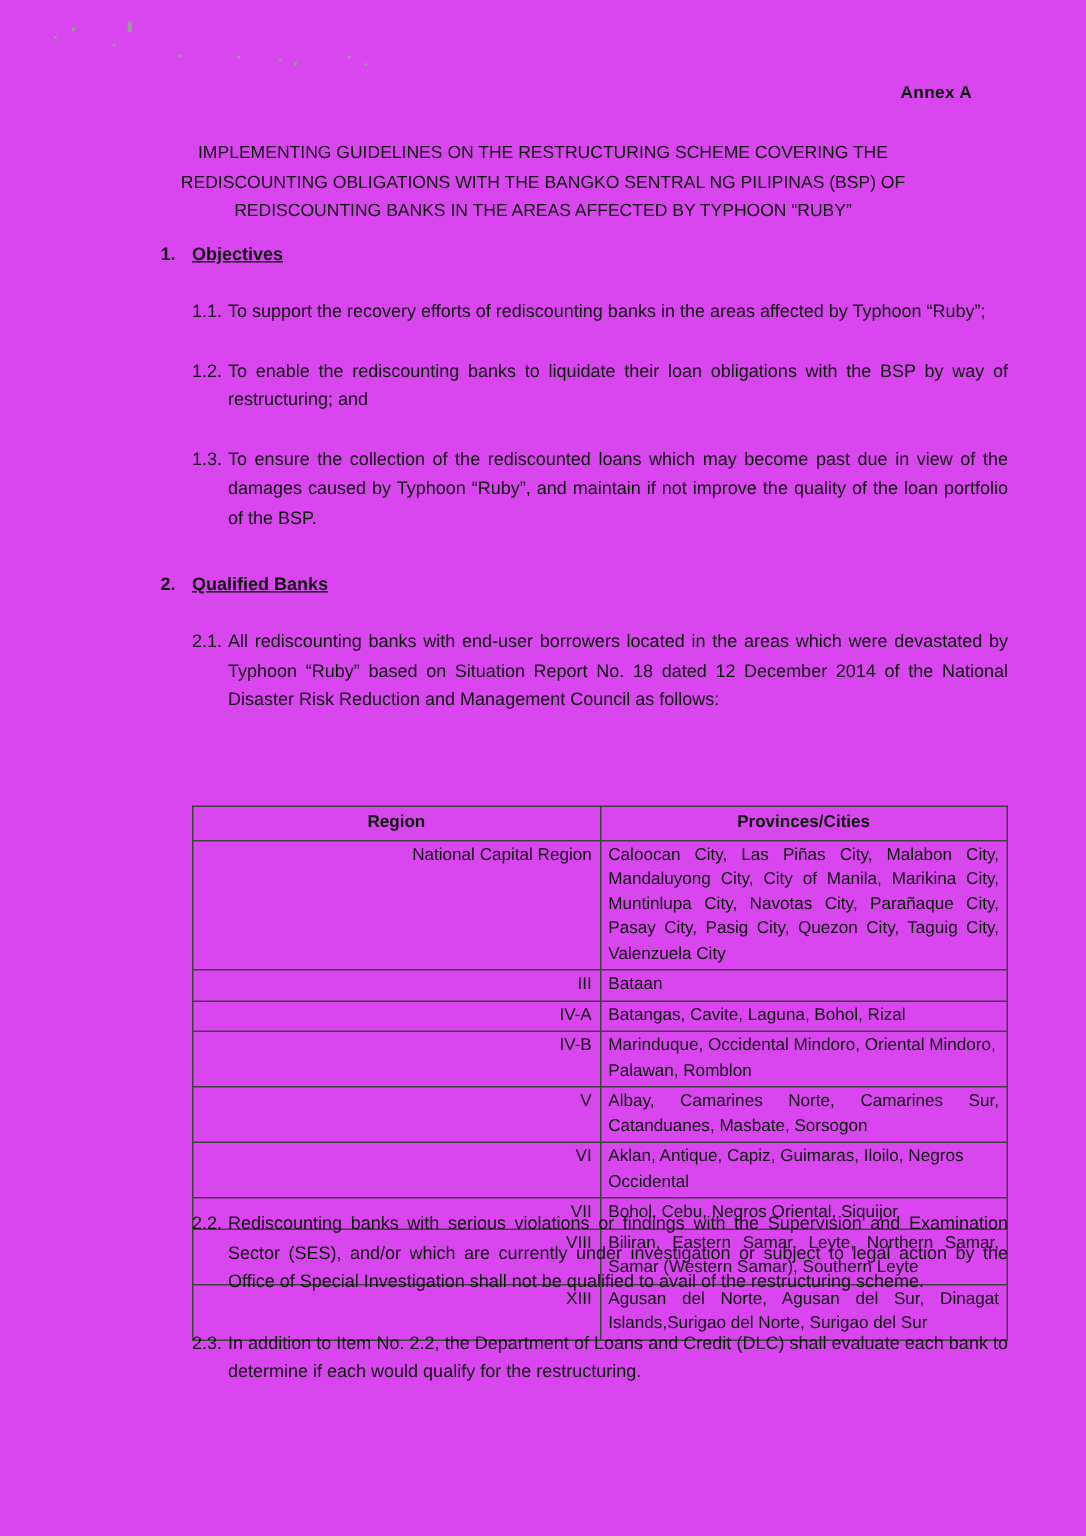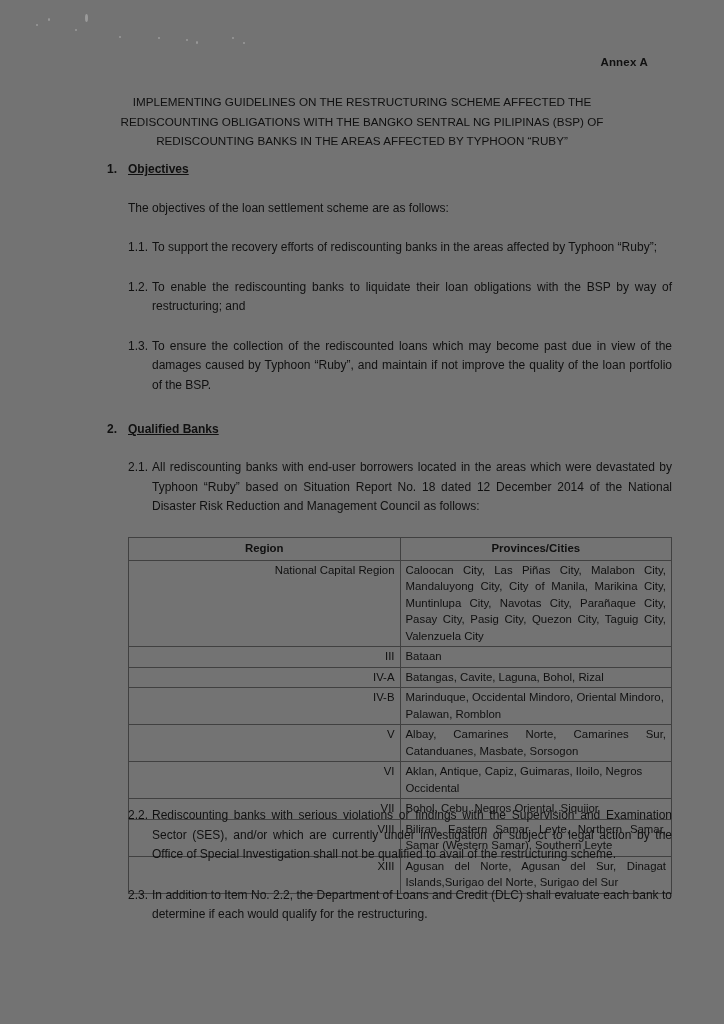--- a/index.html
+++ b/index.html
@@ -8,21 +8,21 @@
     background: #ffffff;
   }
   body {
     font-family: "Liberation Sans", sans-serif;
     color: #101010;
   }
   #page {
     position: relative;
     width: 724px;
     height: 1024px;
-    background: #737373;
+    background: #d946ef;
     overflow: hidden;
   }
   
   .speckles {
     position: absolute;
     top: 0; left: 0;
     width: 724px; height: 60px;
     pointer-events: none;
   }
   .speck {
@@ -156,33 +156,32 @@
     <div class="speck" style="left:186px; top:39px; width:2px; height:2px;"></div>
     <div class="speck" style="left:196px; top:41px; width:2px; height:3px;"></div>
     <div class="speck" style="left:232px; top:37px; width:2px; height:2px;"></div>
     <div class="speck" style="left:243px; top:42px; width:2px; height:2px;"></div>
     <div class="speck" style="left:36px;  top:24px; width:2px; height:2px;"></div>
   </div>
 
   <div class="annex">Annex A</div>
 
   <div class="doc-title">
-    <div>IMPLEMENTING GUIDELINES ON THE RESTRUCTURING SCHEME AFFECTED THE</div>
+    <div>IMPLEMENTING GUIDELINES ON THE RESTRUCTURING SCHEME COVERING THE</div>
     <div>REDISCOUNTING OBLIGATIONS WITH THE BANGKO SENTRAL NG PILIPINAS (BSP) OF</div>
     <div>REDISCOUNTING BANKS IN THE AREAS AFFECTED BY TYPHOON “RUBY”</div>
   </div>
 
   <div class="body-block">
 
     <div class="sec-heading">
       <span class="num">1.</span>
       <span class="ttl">Objectives</span>
     </div>
 
-    <div class="plain-para">The objectives of the loan settlement scheme are as follows:</div>
 
     <div class="item">
       <span class="inum">1.1.</span>
       <span>To support the recovery efforts of rediscounting banks in the areas affected by Typhoon “Ruby”;</span>
     </div>
 
     <div class="item">
       <span class="inum">1.2.</span>
       <span>To enable the rediscounting banks to liquidate their loan obligations with the BSP by way of restructuring; and</span>
     </div>

